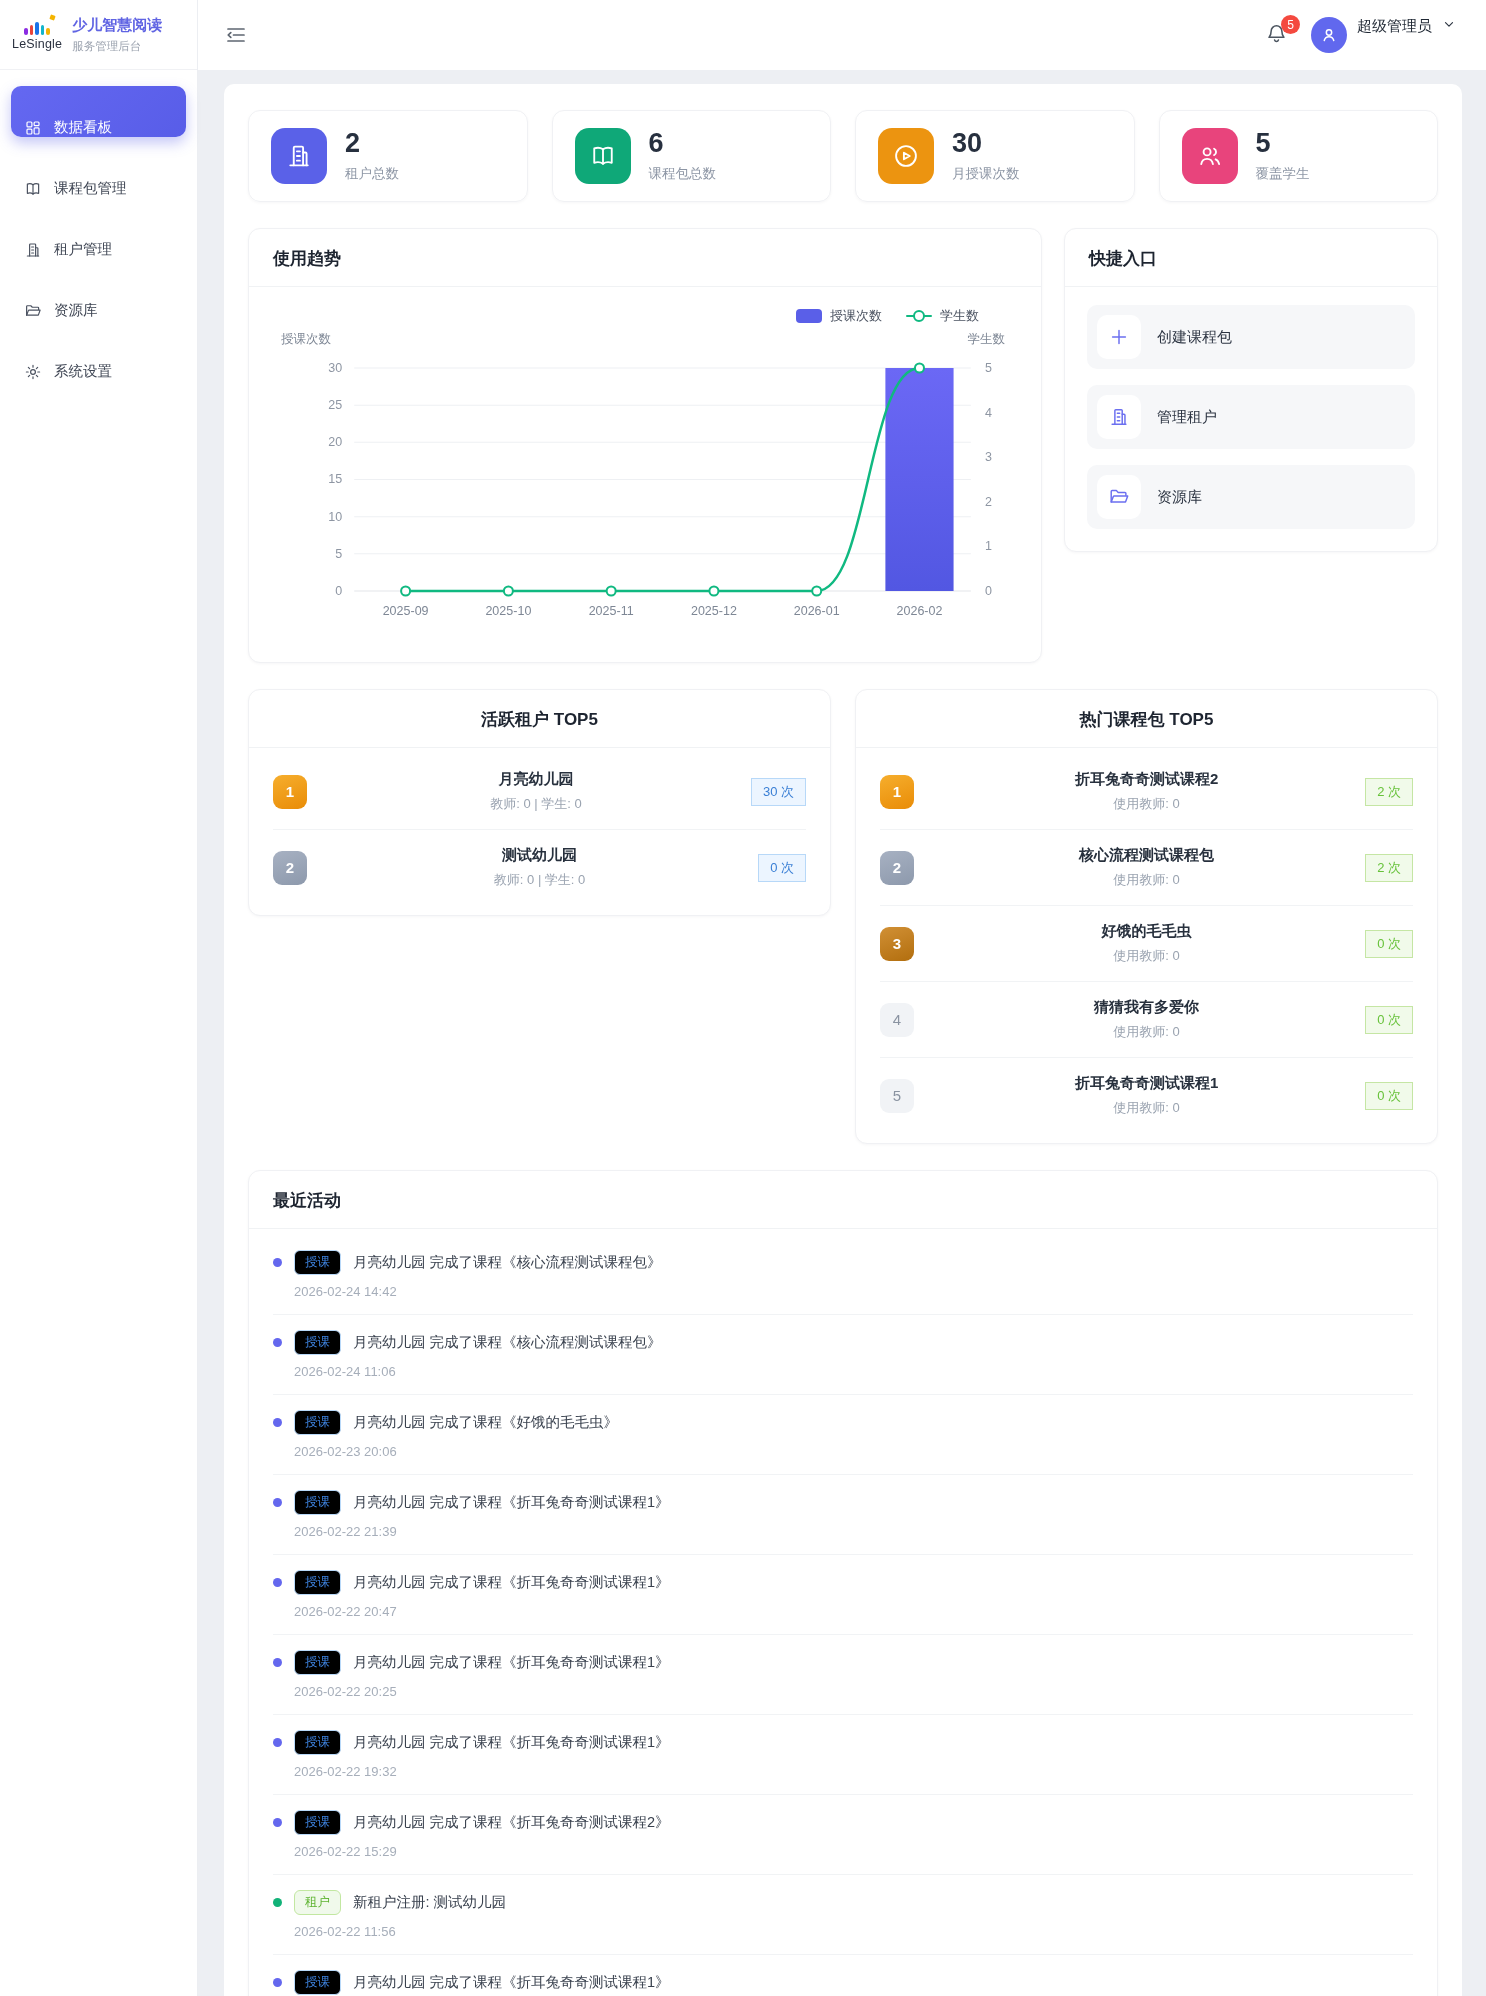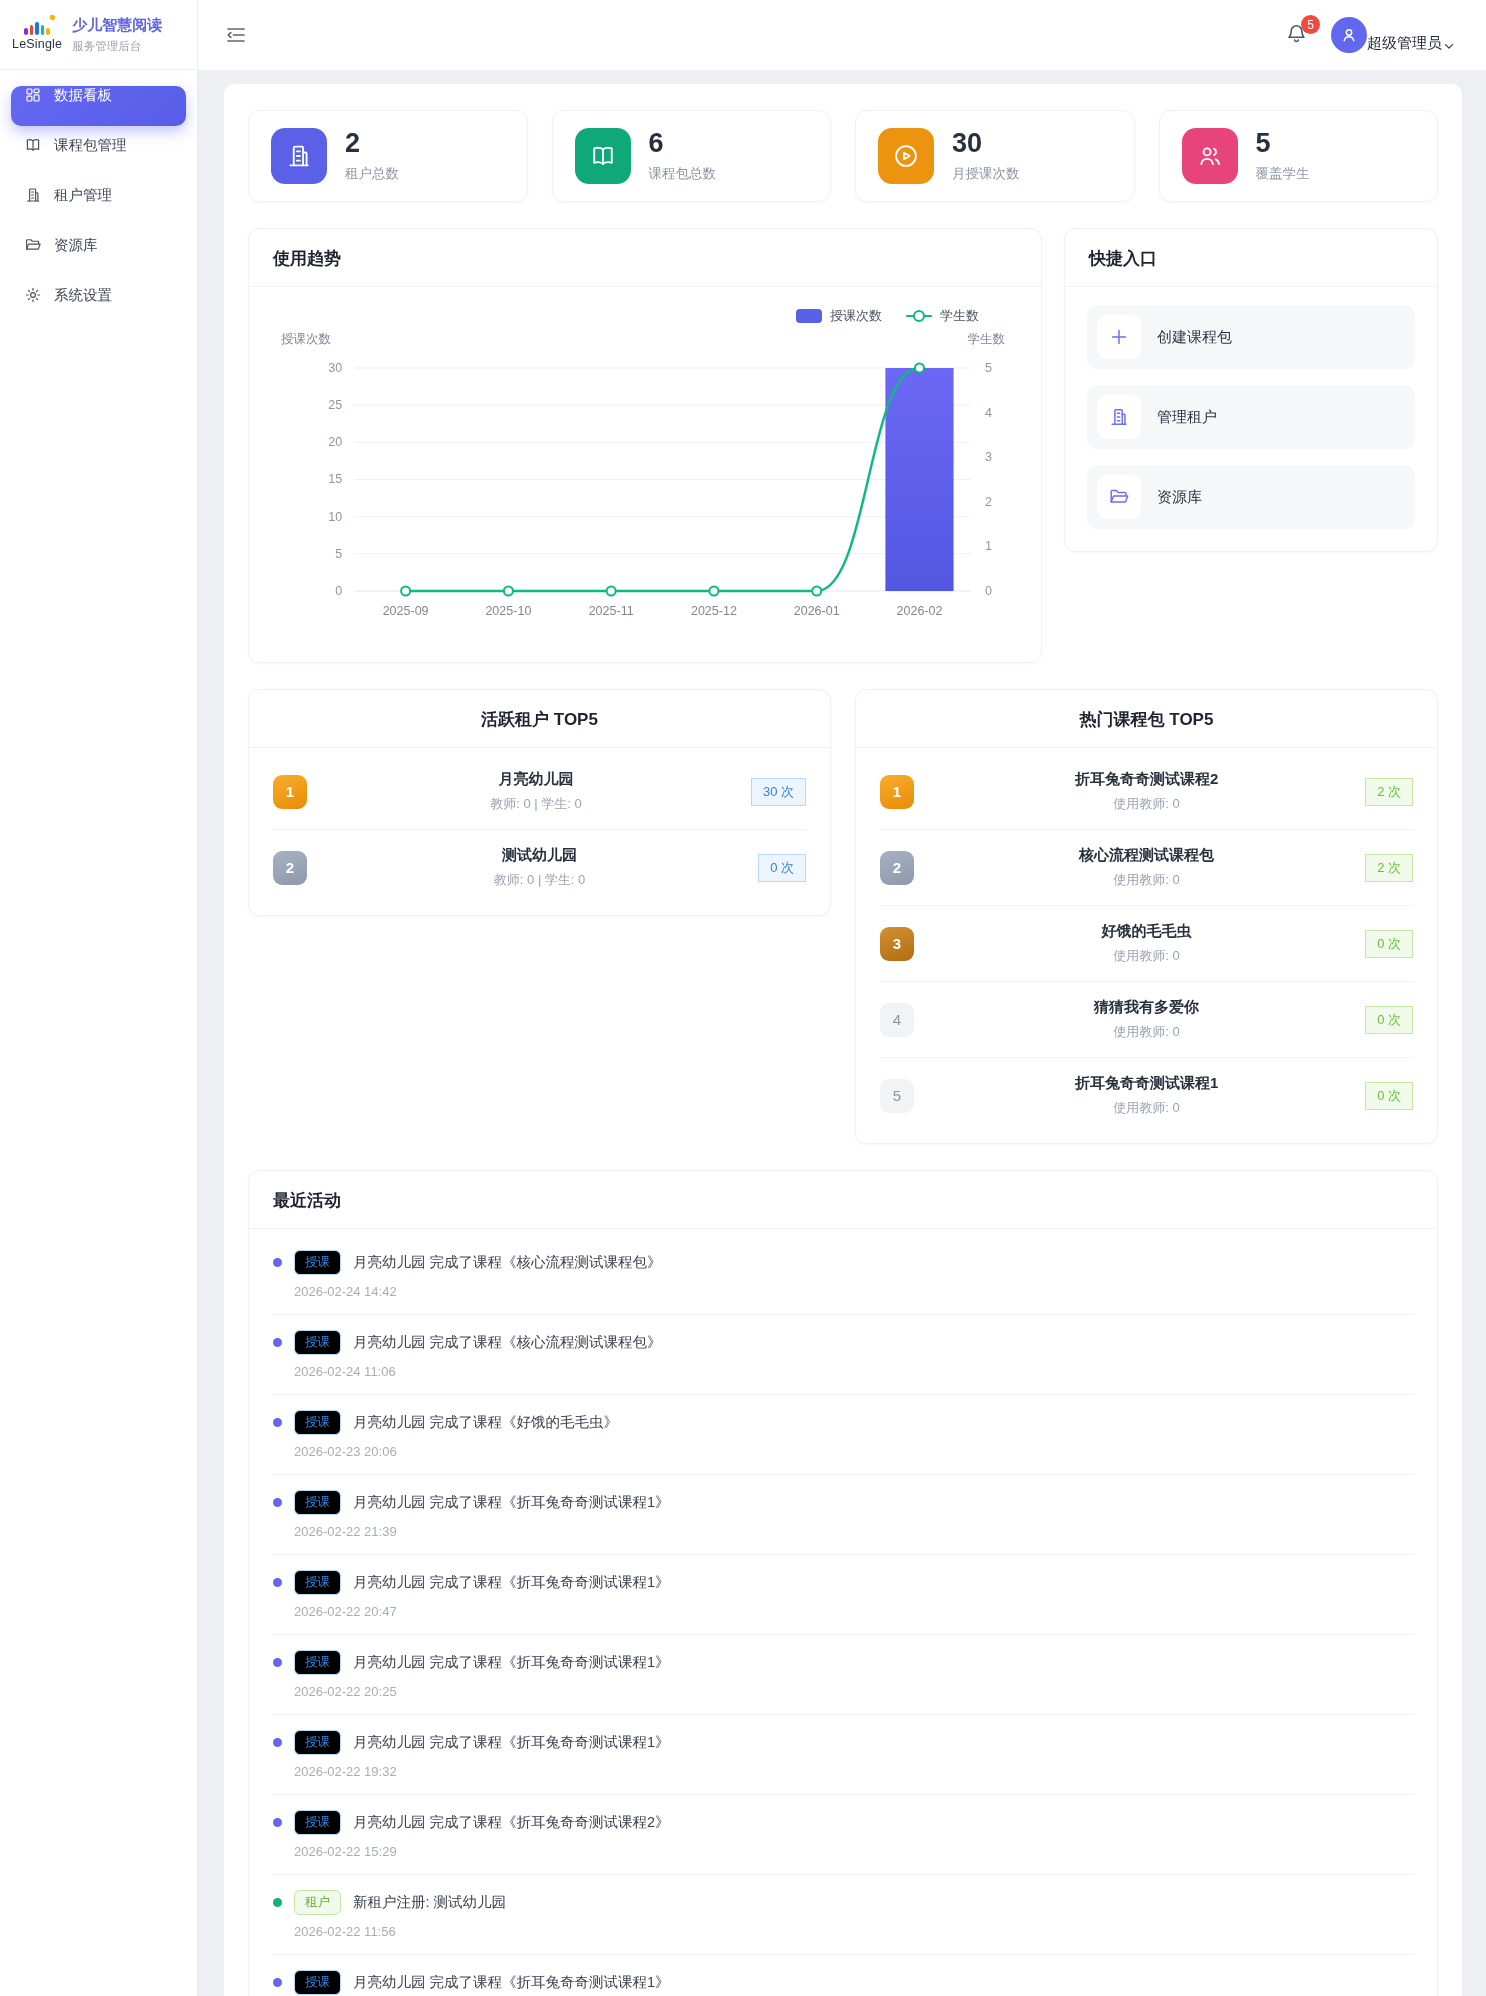--- a/index.html
+++ b/index.html
@@ -14,35 +14,35 @@
   .logo-bars { display:flex; align-items:flex-end; gap:2px; height:16px; position:relative; }
   .logo-bars i { display:block; width:3.5px; border-radius:2px; }
   .logo-bars .b1{height:7px;background:#8a2be2;} .logo-bars .b2{height:10px;background:#e8453c;}
   .logo-bars .b3{height:13px;background:#1a73e8;} .logo-bars .b4{height:10px;background:#12b5cb;}
   .logo-bars .b5{height:7px;background:#f4b400;}
   .logo-bars .spark{position:absolute;right:-5px;top:-4px;width:5px;height:5px;background:#f4b400;border-radius:1px;transform:rotate(20deg);}
   .logo-text { font-size:12.5px; color:#2b3240; margin-top:2px; letter-spacing:.2px; }
   .brand-title { font-size:15px; font-weight:700; color:#6064e3; }
   .brand-sub { font-size:11.5px; color:#9ca3af; margin-top:4px; }
   .menu { padding:16px 11px; }
-  .menu-item { height:40px; display:flex; align-items:flex-start; gap:12px; padding:0 13px; border-radius:10px; font-size:14.5px; color:#3f4654; cursor:pointer; margin-bottom:10px; }
+  .menu-item { height:51px; display:flex; align-items:flex-end; gap:12px; padding:0 13px; border-radius:10px; font-size:14.5px; color:#3f4654; cursor:pointer; margin-bottom:10px; }
   .menu-item .mi { width:18px; height:18px; color:#4b5260; flex:none; }
   .menu-item.active { background:linear-gradient(135deg,#6468f1,#585de8); color:#fff; box-shadow:0 6px 14px rgba(90,95,232,.35); }
   .menu-item.active .mi { color:#fff; }
   .mi svg,.q-ic svg,.stat-icon svg { width:100%; height:100%; fill:none; stroke:currentColor; stroke-width:1.6; stroke-linecap:round; stroke-linejoin:round; }
 
   
   .topbar { position:fixed; left:198px; right:0; top:0; height:70px; background:#fff; display:flex; align-items:center; justify-content:space-between; padding:0 30px 0 26px; z-index:10; }
   .fold-btn { background:none; border:none; width:26px; height:26px; color:#5d6570; cursor:pointer; padding:0; }
   .fold-btn svg { width:24px; height:24px; fill:none; stroke:currentColor; stroke-width:1.7; stroke-linecap:round; stroke-linejoin:round; }
   .topbar-right { display:flex; align-items:center; gap:20px; }
   .bell-wrap { position:relative; width:26px; height:26px; cursor:pointer; color:#4c5560; }
   .bell-wrap svg { width:23px; height:23px; fill:none; stroke:currentColor; stroke-width:1.6; stroke-linecap:round; stroke-linejoin:round; }
   .badge { position:absolute; top:-7px; right:-9px; min-width:19px; height:19px; border-radius:10px; background:#f4493f; color:#fff; font-size:12px; display:flex; align-items:center; justify-content:center; padding:0 4px; }
-  .user-wrap { display:flex; align-items:flex-end; cursor:pointer; }
+  .user-wrap { display:flex; align-items:flex-start; gap:10px; cursor:pointer; }
   .avatar { width:36px; height:36px; border-radius:50%; background:#6168ee; display:flex; align-items:center; justify-content:center; color:#fff; }
   .avatar svg { width:20px; height:20px; fill:none; stroke:currentColor; stroke-width:1.8; stroke-linecap:round; }
   .user-name { font-size:15px; color:#1f2733; }
   .chev svg { width:14px; height:14px; fill:none; stroke:#2e3643; stroke-width:2; stroke-linecap:round; stroke-linejoin:round; }
 
   
   .main { margin-left:198px; padding:84px 24px 14px 26px; }
   .content-card { background:#fff; border-radius:10px; padding:26px 24px 24px; min-height:1890px; }
   .card { background:#fff; border:1px solid #f0f1f4; border-radius:12px; box-shadow:0 1px 3px rgba(17,24,39,.04); }
   .card-header { padding:18px 24px 16px; border-bottom:1px solid #f0f2f4; font-size:17px; font-weight:700; color:#1d2430; }

